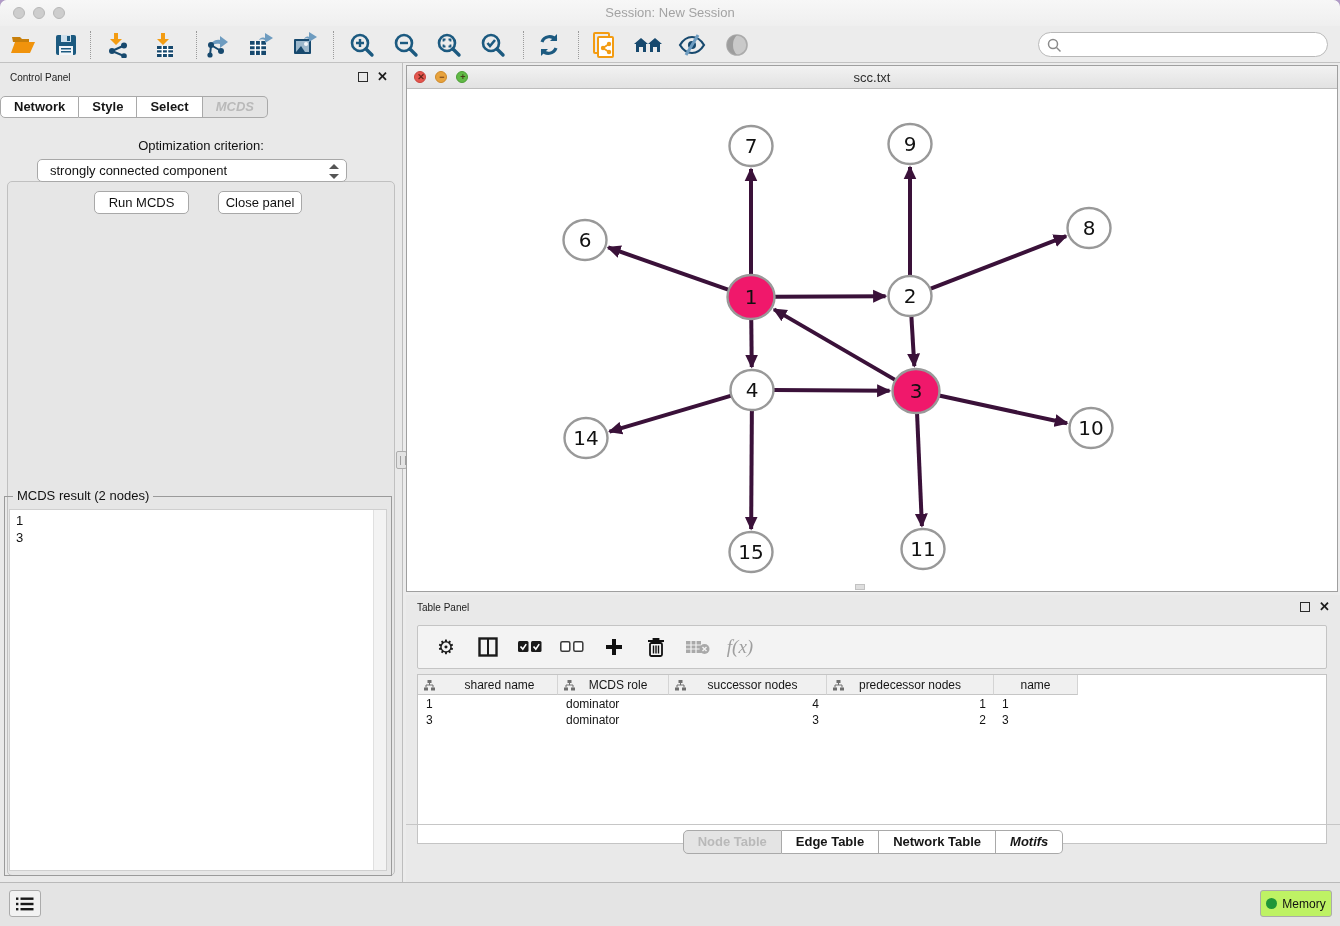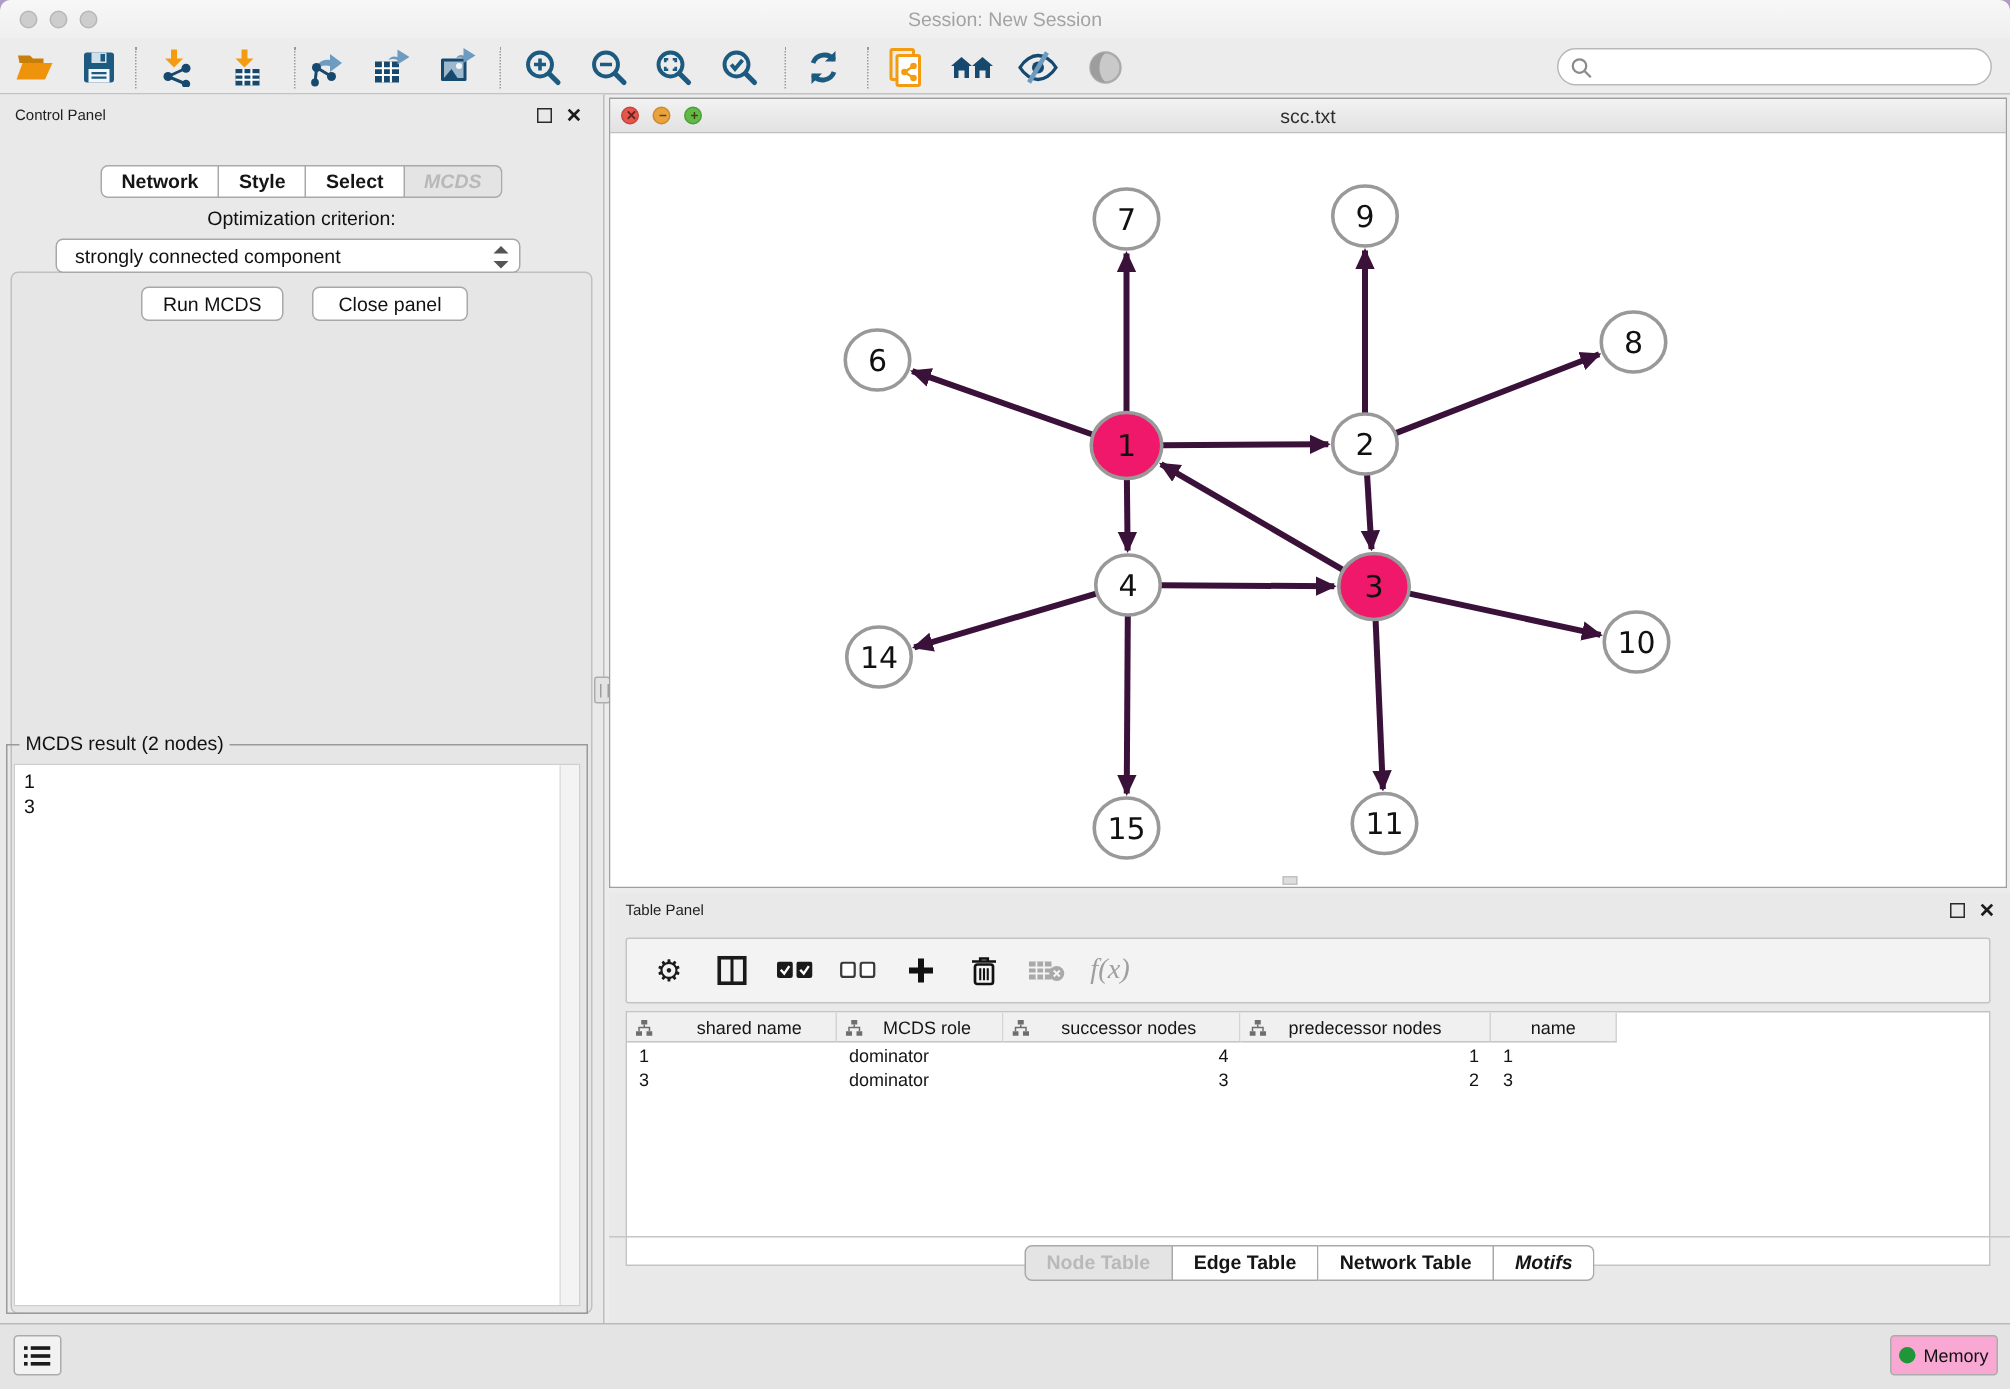--- a/index.html
+++ b/index.html
@@ -73,21 +73,21 @@
   .hcell svg { position:absolute; left:6px; top:5px; }
   .trow { position:absolute; left:0; height:16px; display:flex; }
   .tcell { font-size:12px; color:#141414; padding:1px 8px 0; overflow:hidden; white-space:nowrap; }
   #tp-tabs-line { position:absolute; left:0; right:0; bottom:63px; border-top:1px solid #c6c6c6; }
   #tp-tabs { position:absolute; left:0; right:0; bottom:34px; display:flex; justify-content:center; }
   #tp-tabs .tab { padding:3px 14px 4px; }
 
   
   #statusbar { position:absolute; left:0; bottom:0; right:0; height:44px; background:#e4e4e4; border-top:1px solid #b9b9b9; border-radius:0; }
   #list-btn { position:absolute; left:9px; top:7px; width:32px; height:27px; background:#f2f2f2; border:1px solid #ababab; border-radius:3px; display:flex; align-items:center; justify-content:center; cursor:pointer; }
-  #memory-btn { position:absolute; right:8px; top:7px; width:72px; height:27px; background:#f9a8d4; border:1px solid #ababab; border-radius:3px; display:flex; align-items:center; justify-content:center; gap:5px; cursor:pointer; font-size:12px; color:#111; }
+  #memory-btn { position:absolute; right:8px; top:7px; width:72px; height:27px; background:#bef264; border:1px solid #ababab; border-radius:3px; display:flex; align-items:center; justify-content:center; gap:5px; cursor:pointer; font-size:12px; color:#111; }
   #memory-dot { width:11px; height:11px; border-radius:50%; background:#1f9638; }
 </style>
 </head>
 <body>
 
 <div id="app">
 
   <div id="titlebar">
     <div class="tl gray" style="left:13px"></div>
     <div class="tl gray" style="left:33px"></div>
@@ -243,36 +243,36 @@
     </div>
   </div>
 
   <div id="cpanel">
     <div class="panel-title" style="position:absolute;left:10px;top:9px">Control Panel</div>
     <div class="win-icons" style="right:14px">
       <span class="float-ic"></span>
       <span class="close-ic">✕</span>
     </div>
     <div id="cp-content"></div>
-    <div class="tabgroup" id="cp-tabs" style="position:absolute;left:0;right:0;top:47px;justify-content:center">
+    <div class="tabgroup" id="cp-tabs" style="position:absolute;left:0;right:0;top:33px;">
         <span class="tab">Network</span>
         <span class="tab">Style</span>
         <span class="tab">Select</span>
         <span class="tab active">MCDS</span>
       </div>
     <div id="criterion">
       <span class="val">strongly connected component</span>
       <span class="stepper">
           <i class="up"></i>
           <i class="dn"></i>
         </span>
     </div>
     <div id="opt-label">Optimization criterion:</div>
     <button class="pbtn" style="left:94px;width:95px">Run MCDS</button>
-    <button class="pbtn" style="left:208px;width:104px">Close panel</button>
+    <button class="pbtn" style="left:218px;width:84px">Close panel</button>
     <div id="groupbox">
       <span id="grouplabel">MCDS result (2 nodes)</span>
       <div id="resultbox">
         <div id="resultlines">1
 3</div>
         <div id="result-scroll"></div>
       </div>
     </div>
   </div>
 

